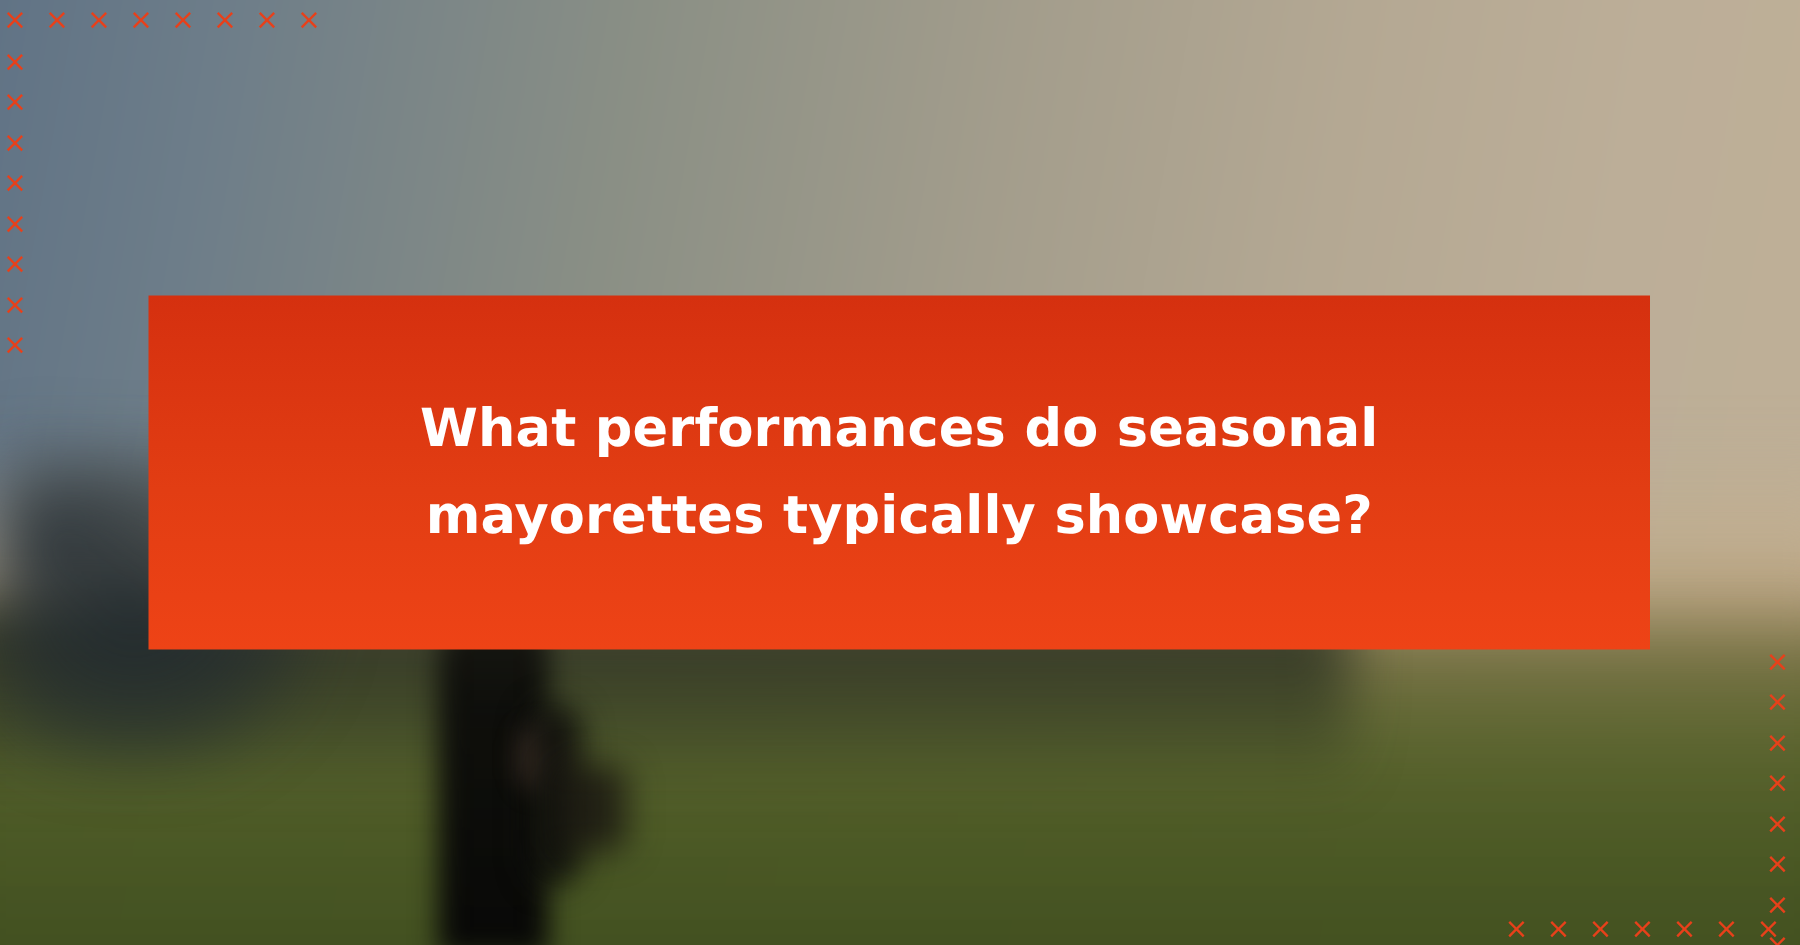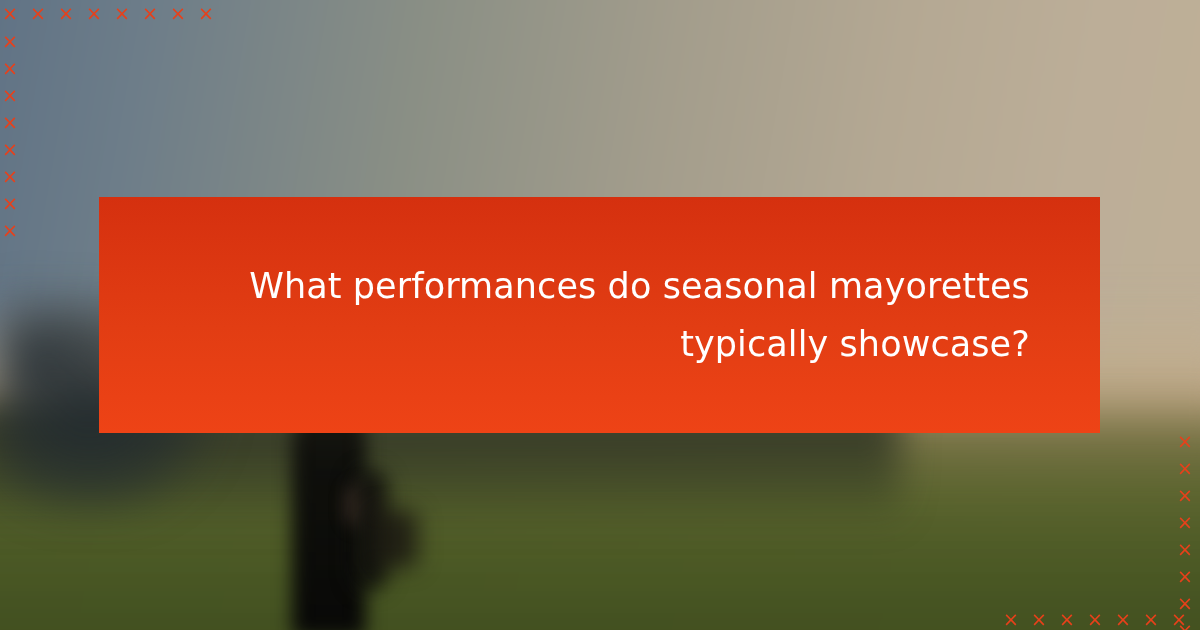--- a/index.html
+++ b/index.html
@@ -153,25 +153,25 @@
     width: 1001px;
     height: 236px;
     background: linear-gradient(180deg, #D5300F 0%, #E23D13 55%, #EE4316 100%);
     display: flex;
     align-items: center;
     justify-content: center;
   }
   .card-title {
     width: 86%;
     margin: 0;
-    text-align: right;
+    text-align: center;
     color: #FFFFFF;
     font-size: 35px;
     line-height: 58px;
-    font-weight: 400;
+    font-weight: 700;
     letter-spacing: 0.1px;
     font-family: "DejaVu Sans", "Liberation Sans", sans-serif;
   }
 </style>
 </head>
 <body>
 
 <div id="stage">
 
   <div class="photo">

